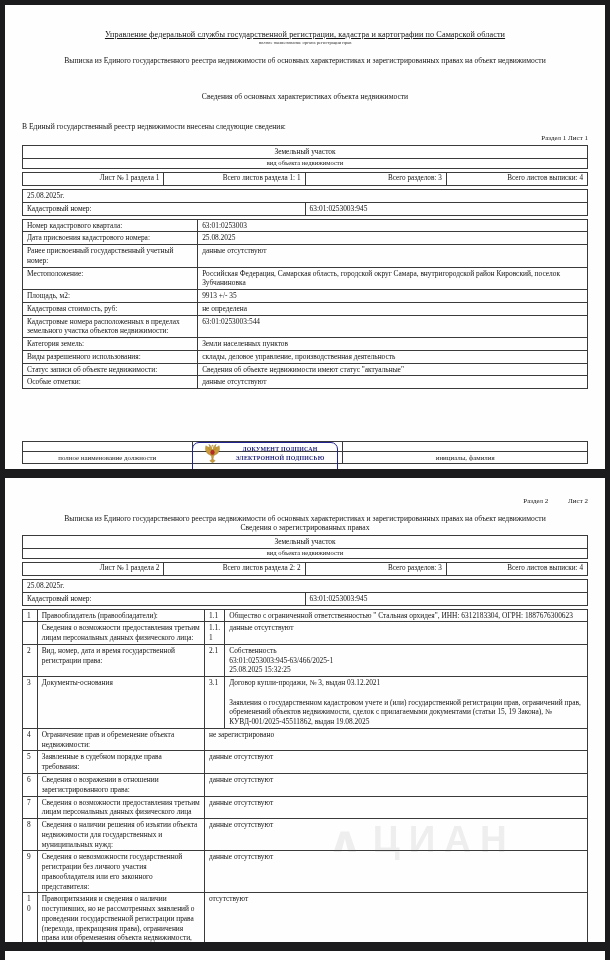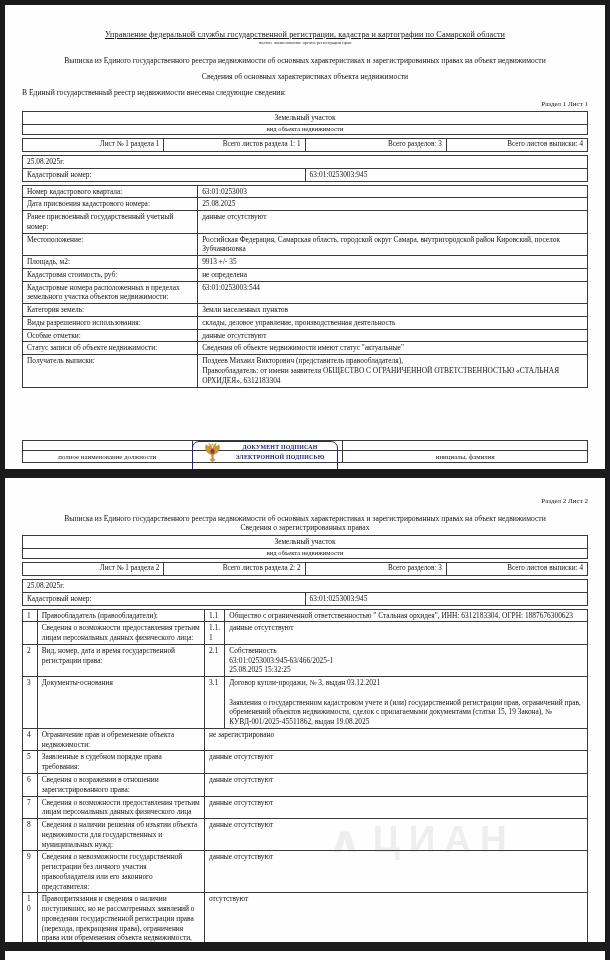--- a/index.html
+++ b/index.html
@@ -19,25 +19,25 @@
     overflow: hidden;
   }
   .p1 { height: 464px; margin-top: 5px; }
   .pgap { height: 9px; background: #1b1b1d; }
   .p2 { height: 464px; }
   .p3 { height: 9px; margin-top: 0; }
 
   .org-name { margin-top: 25px; text-align: center; font-size: 8.2px; text-decoration: underline; letter-spacing: .1px; }
   .org-cap { text-align: center; font-size: 4.6px; color: #333; margin-top: 1px; }
   .doc-title { text-align: center; font-size: 7.6px; margin-top: 11px; }
-  .subtitle { text-align: center; font-size: 7.6px; margin-top: 7px; }
-  .intro { font-size: 7.6px; margin-top: 7px; }
+  .subtitle { text-align: center; font-size: 7.6px; margin-top: 27px; }
+  .intro { font-size: 7.6px; margin-top: 21px; }
   .sect-label { text-align: right; font-size: 7px; margin: 3px 0 2px 0; }
   .sect2 { text-align: right; font-size: 7px; margin: 19px 0 0 0; }
-  .sect2 span { }
+  .sect2 span { margin-left: 18px; }
   .doc-title2 { text-align: center; font-size: 7.6px; margin-top: 9px; }
   .subtitle2 { text-align: center; font-size: 7.6px; }
 
   table { width: 100%; border-collapse: collapse; table-layout: fixed; margin-top: 3px; }
   td {
     border: 1px solid #3a3a3a;
     font-size: 7.4px;
     line-height: 1.32;
     padding: 1px 4px;
     vertical-align: top;
@@ -174,31 +174,26 @@
           </tr>
           <tr>
             <td class="lbl">Категория земель:</td>
             <td class="val">Земли населенных пунктов</td>
           </tr>
           <tr>
             <td class="lbl">Виды разрешенного использования:</td>
             <td class="val">склады, деловое управление, производственная деятельность</td>
           </tr>
           <tr>
+            <td class="lbl">Статус записи об объекте недвижимости:</td>
+            <td class="val">Сведения об объекте недвижимости имеют статус "актуальные"</td>
+          </tr>
+          <tr>
             <td class="lbl">Особые отметки:</td>
             <td class="val">данные отсутствуют</td>
-          </tr>
-          <tr>
-            <td class="lbl">Статус записи об объекте недвижимости:</td>
-            <td class="val">Сведения об объекте недвижимости имеют статус "актуальные"</td>
-          </tr>
-          <tr>
-            <td class="lbl">Получатель выписки:</td>
-            <td class="val">Поздеев Михаил Викторович (представитель правообладателя),
-Правообладатель: от имени заявителя ОБЩЕСТВО С ОГРАНИЧЕННОЙ ОТВЕТСТВЕННОСТЬЮ «СТАЛЬНАЯ ОРХИДЕЯ», 6312183304</td>
           </tr>
         </tbody>
     </table>
 
     <div class="sig-wrap w1">
       <table class="sig">
         <tbody>
             <tr class="r1">
           <td class="c-left"></td>
           <td class="c-mid"></td>

